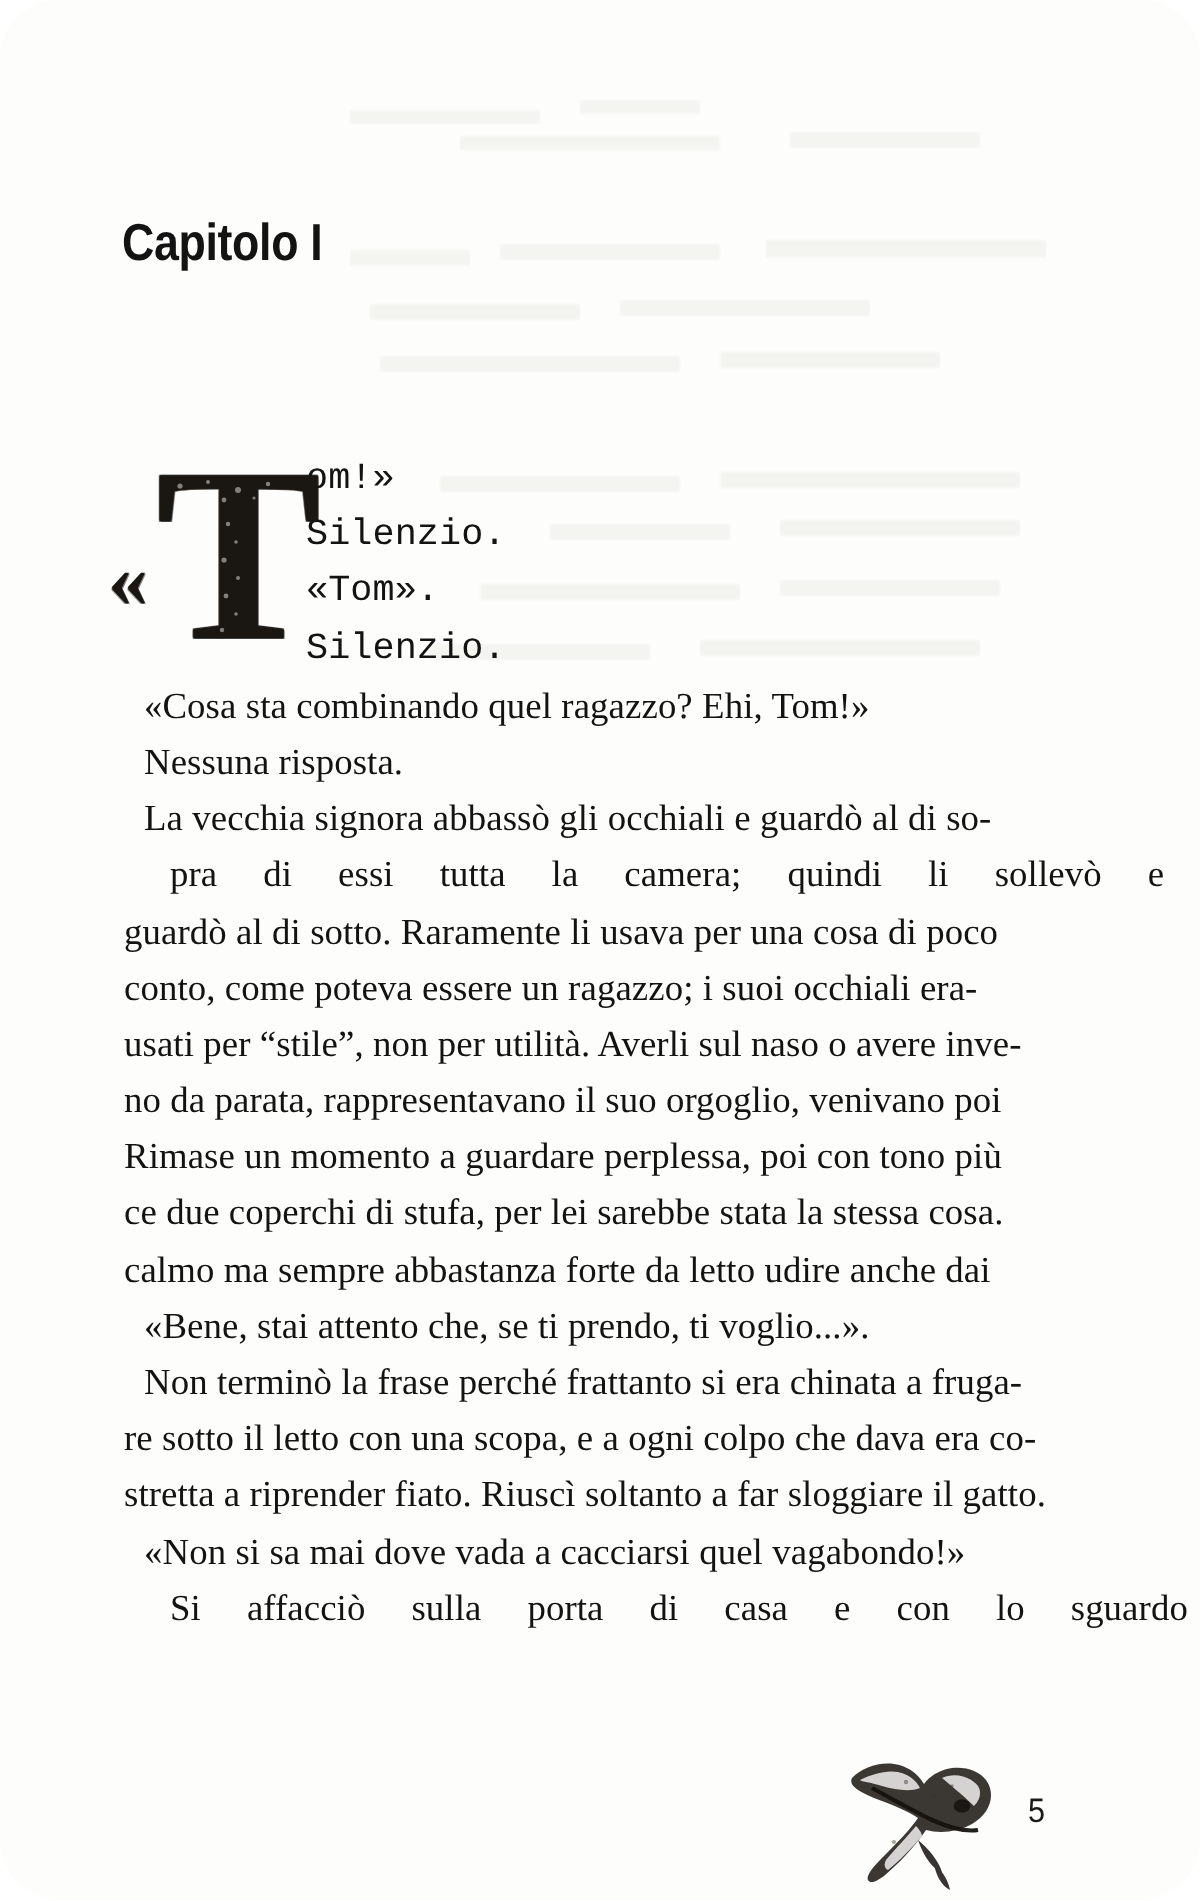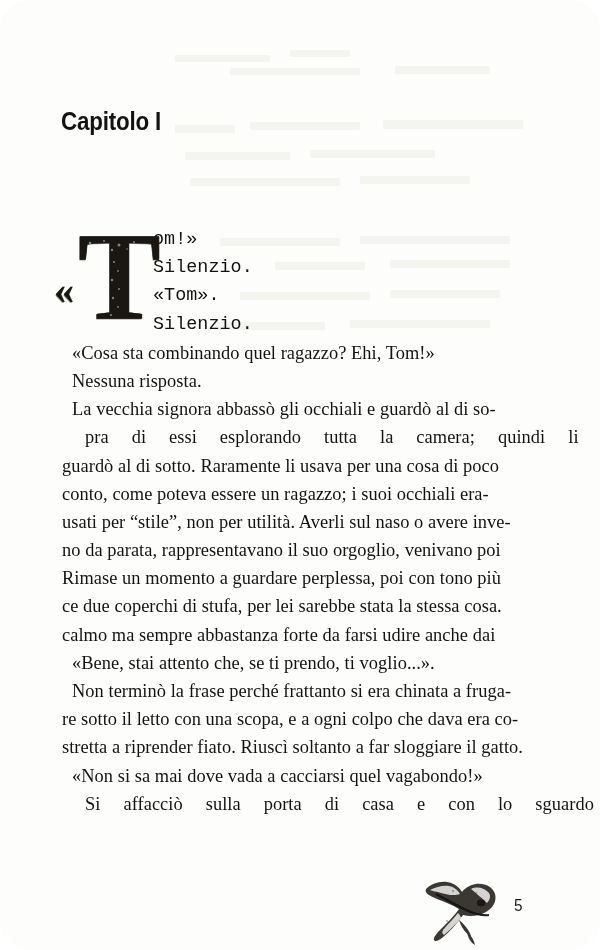--- a/index.html
+++ b/index.html
@@ -213,36 +213,35 @@
     <div class="line dc">«Tom».</div>
     <div class="line dc">Silenzio.</div>
 
     <div class="line indent">«Cosa sta combinando quel ragazzo? Ehi, Tom!»</div>
     <div class="line indent">Nessuna risposta.</div>
     <div class="line indent">La vecchia signora abbassò gli occhiali e guardò al di so-</div>
     <div class="line just">
         <span>pra</span>
         <span>di</span>
         <span>essi</span>
-        <span>esplorando</span>
         <span>tutta</span>
         <span>la</span>
         <span>camera;</span>
         <span>quindi</span>
         <span>li</span>
         <span>sollevò</span>
         <span>e</span>
       </div>
     <div class="line">guardò al di sotto. Raramente li usava per una cosa di poco</div>
     <div class="line">conto, come poteva essere un ragazzo; i suoi occhiali era-</div>
     <div class="line">usati per “stile”, non per utilità. Averli sul naso o avere inve-</div>
     <div class="line">no da parata, rappresentavano il suo orgoglio, venivano poi</div>
     <div class="line">Rimase un momento a guardare perplessa, poi con tono più</div>
     <div class="line">ce due coperchi di stufa, per lei sarebbe stata la stessa cosa.</div>
-    <div class="line">calmo ma sempre abbastanza forte da farsi udire anche dai</div>
+    <div class="line">calmo ma sempre abbastanza forte da letto udire anche dai</div>
     <div class="line indent">«Bene, stai attento che, se ti prendo, ti voglio...».</div>
     <div class="line indent">Non terminò la frase perché frattanto si era chinata a fruga-</div>
     <div class="line">re sotto il letto con una scopa, e a ogni colpo che dava era co-</div>
     <div class="line">stretta a riprender fiato. Riuscì soltanto a far sloggiare il gatto.</div>
     <div class="line indent">«Non si sa mai dove vada a cacciarsi quel vagabondo!»</div>
     <div class="line just">
         <span>Si</span>
         <span>affacciò</span>
         <span>sulla</span>
         <span>porta</span>

